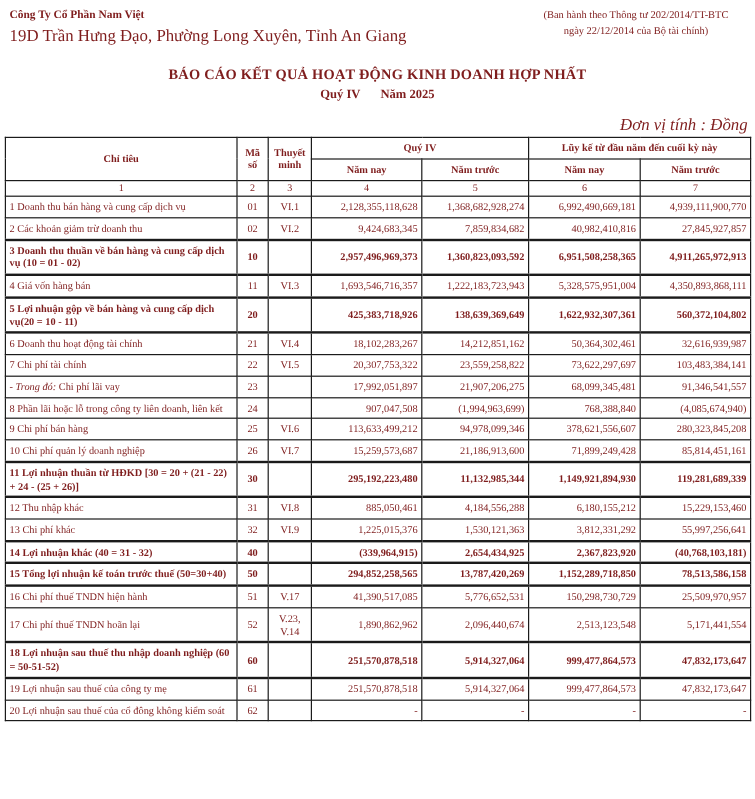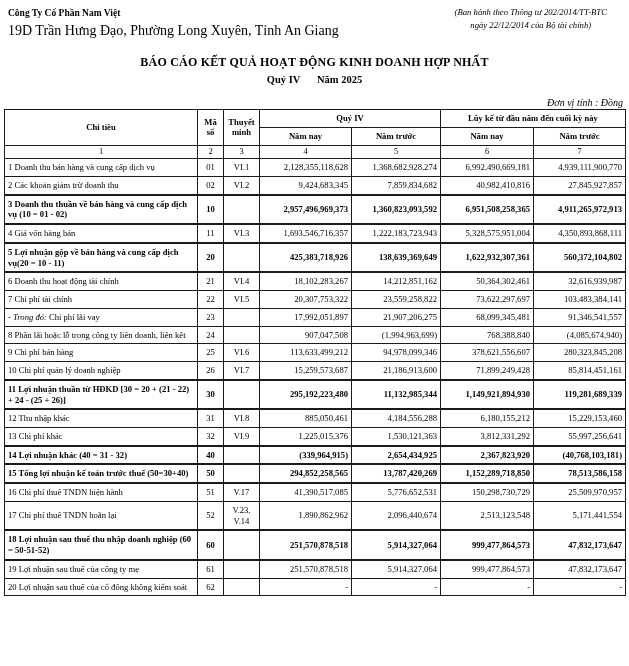--- a/index.html
+++ b/index.html
@@ -4,21 +4,21 @@
 <style>
   html, body {
     margin: 0;
     padding: 0;
     background: #ffffff;
   }
   .page {
     width: 629px;
     height: 666px;
     background: #ffffff;
-    color: #000000;
+    color: #7f1d1d;
     font-family: "Liberation Serif", "DejaVu Serif", serif;
     overflow: hidden;
     box-sizing: border-box;
     padding-top: 6px;
   }
   
   .doc-header {
     display: flex;
     justify-content: space-between;
     align-items: flex-start;
@@ -36,42 +36,41 @@
   }
   .form-block { text-align: center; padding-right: 14px; }
   .form-number {
     font-weight: bold;
     font-size: 9.5px;
     line-height: 1.5;
   }
   .form-issued {
     font-size: 8.7px;
     line-height: 1.55;
-    font-style: italic;
   }
   
   .report-title {
     text-align: center;
     font-weight: bold;
     font-size: 12px;
     margin-top: 14px;
     letter-spacing: 0.2px;
   }
   .report-period {
     text-align: center;
     font-weight: bold;
     font-size: 10.5px;
     margin-top: 4px;
   }
   .report-period span { margin: 0 7px; }
   
   .unit-note {
     text-align: right;
     font-style: italic;
-    font-size: 10px;
+    font-size: 14px;
     margin: 12px 6px 1px 0;
   }
   
   table.report {
     border-collapse: collapse;
     table-layout: fixed;
     width: 621px;
     margin: 0 auto 0 4px;
     border: 1.5px solid #1b1b1b;
   }

